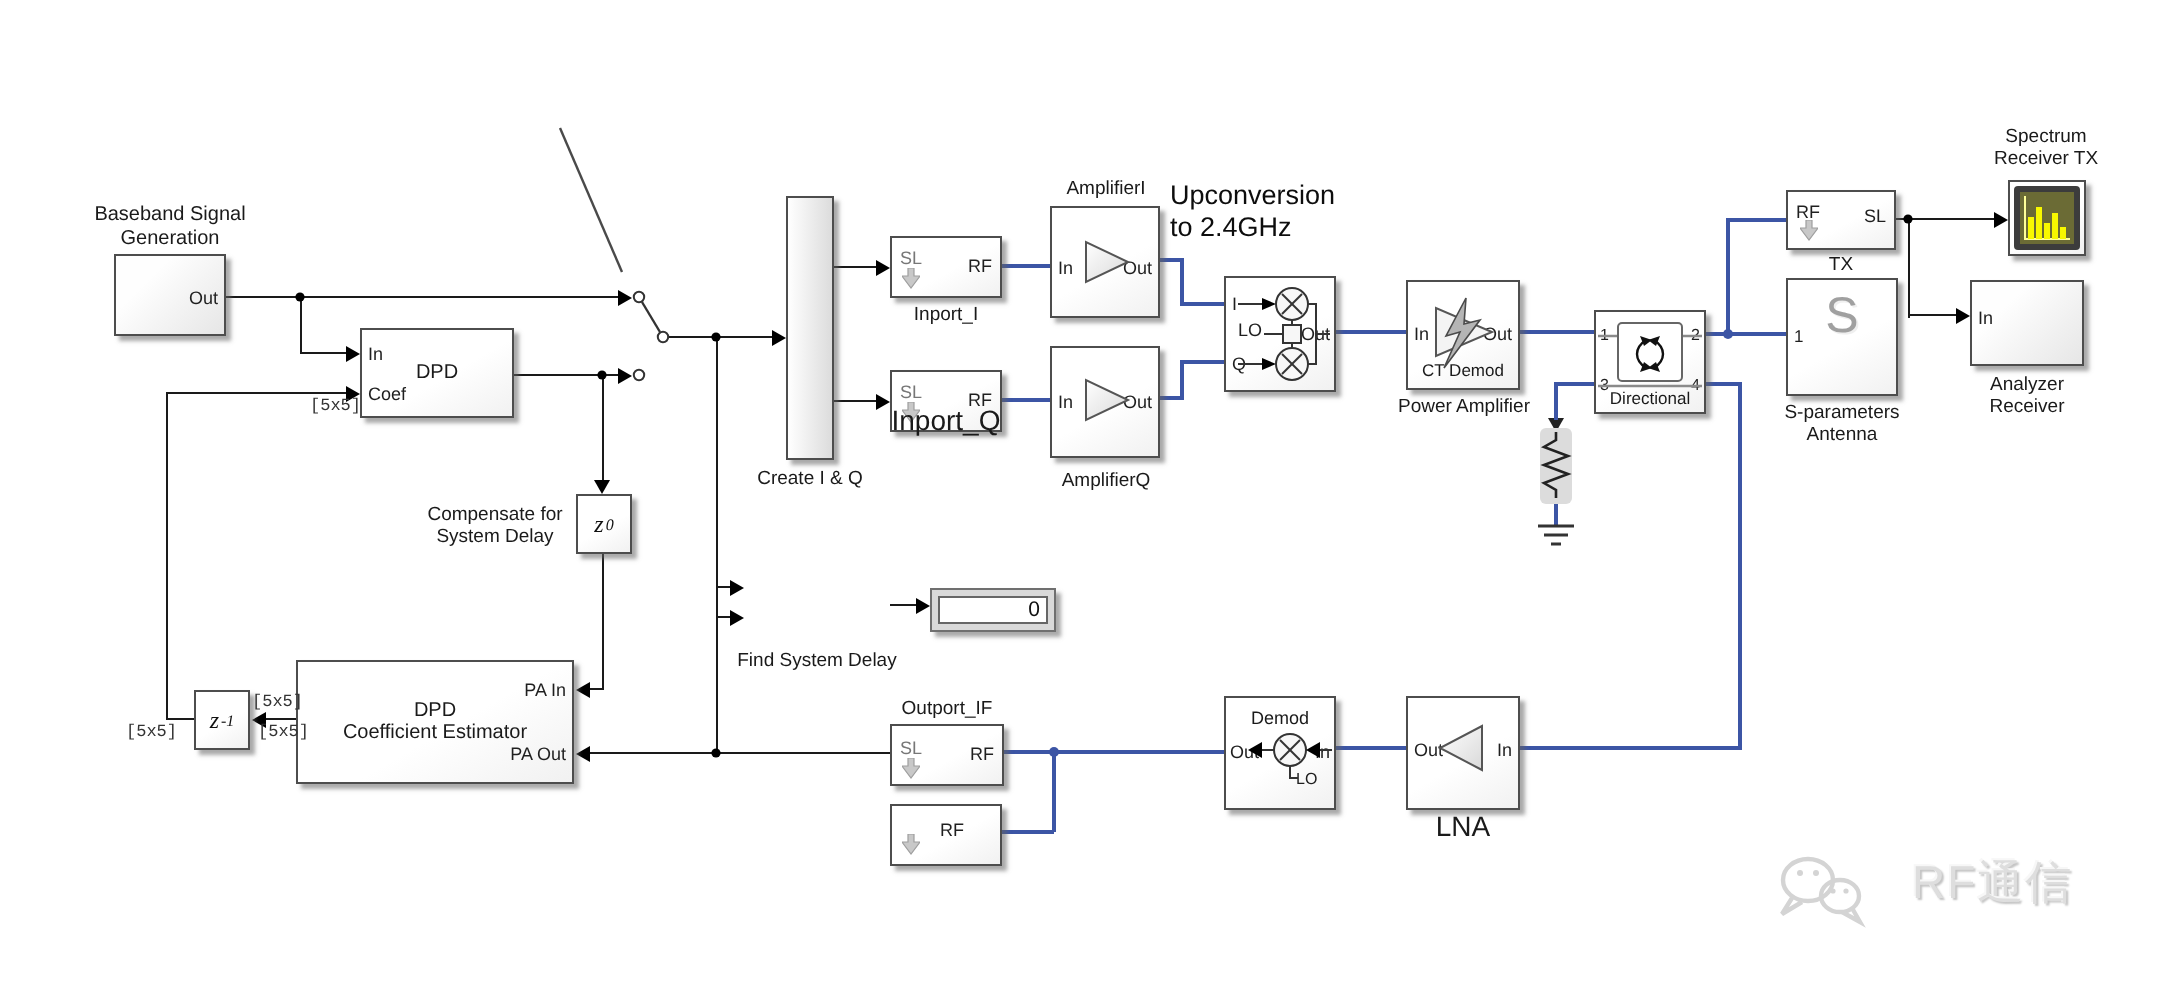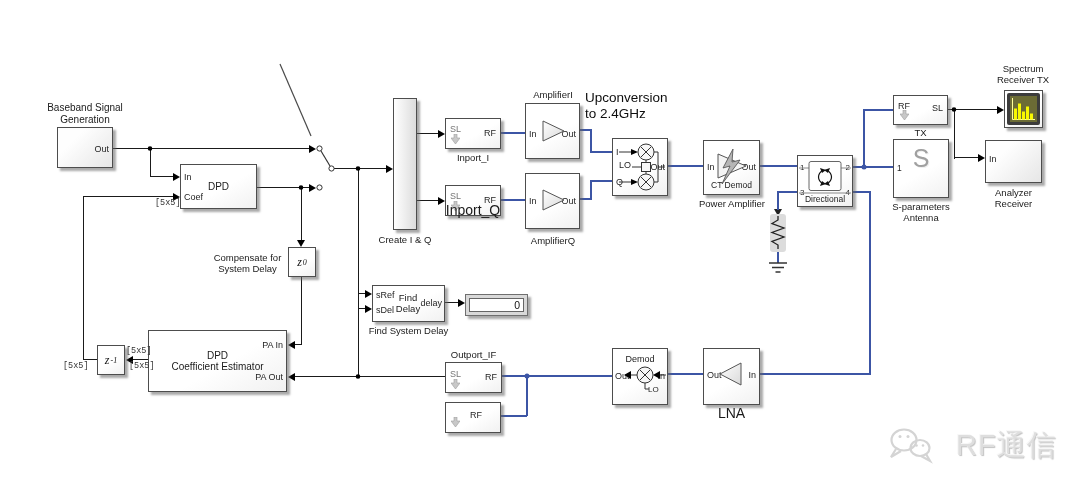--- a/index.html
+++ b/index.html
@@ -18,21 +18,21 @@
   .port{position:absolute;font-size:9px;line-height:9px;color:#1f1f1f;white-space:nowrap;}
   .dim{position:absolute;font-size:8.5px;line-height:9px;color:#333;white-space:nowrap;font-family:Liberation Mono, monospace;}
   .ztxt{width:100%;height:100%;display:flex;align-items:center;justify-content:center;
         font-family:"Liberation Serif",serif;font-style:italic;font-size:12px;}
   .ztxt sup{font-size:8px;margin-left:1px;}
   .big-note{position:absolute;font-size:13.5px;line-height:16px;color:#0d0d0d;white-space:nowrap;}
   .dnarrow{position:absolute;}
   .overlay{position:absolute;left:0;top:0;pointer-events:none;}
   .inner-disp{position:absolute;left:3px;top:3px;right:3px;bottom:3px;background:#fff;border:1px solid #666;
               font-size:10.5px;line-height:13px;text-align:right;padding-right:3px;box-sizing:border-box;}
-  .wm-text{position:absolute;font-size:29px;color:#dedede;letter-spacing:1px;white-space:nowrap;
+  .wm-text{position:absolute;font-size:23px;color:#dedede;letter-spacing:1px;white-space:nowrap;
            text-shadow:-1px -1px 0 #f7f7f7, 1px 1px 1px #c3c3c3;}
 </style>
 </head>
 <body>
 
 <div id="canvas">
 
   <div class="w" style="left:113px;top:148px;width:196px;height:1px"></div>
   <div class="w" style="left:150px;top:148px;width:1px;height:29px"></div>
   <div class="w" style="left:150px;top:176px;width:23px;height:1px"></div>
@@ -229,29 +229,20 @@
   <div class="blk" style="left:1004px;top:90px;width:39px;height:38px"></div>
 
   <div class="blk grad" style="left:985px;top:140px;width:57px;height:43px">
     <span class="port" style="left:3px;top:14px">In</span>
   </div>
   <div class="lbl" style="left:985px;top:187px;width:57px;line-height:11px;font-size:9.5px">
     <div>Analyzer</div>
       <div>Receiver</div>
   </div>
 
-  <div class="blk" style="left:372px;top:285px;width:73px;height:37px">
-    <span class="port" style="left:3px;top:5px">sRef</span>
-    <span class="port" style="left:3px;top:20px">sDel</span>
-    <span class="port" style="right:2px;top:13px">delay</span>
-    <div class="lbl" style="left:10px;top:6px;width:50px;font-size:9.5px;line-height:11px">
-      <div>Find</div>
-        <div>Delay</div>
-    </div>
-  </div>
   <div class="lbl" style="left:362px;top:325px;width:93px;font-size:9.5px">Find System Delay</div>
 
   <div class="blk" style="left:465px;top:294px;width:63px;height:22px;background:#d9d9d9;border-color:#6f6f6f">
     <div class="inner-disp">0</div>
   </div>
 
   <div class="lbl" style="left:440px;top:349px;width:67px;font-size:9.5px">Outport_IF</div>
   <div class="blk" style="left:445px;top:362px;width:57px;height:31px">
     <span class="port" style="left:4px;top:7px;color:#777">SL</span>
     <svg class="dnarrow" style="left:5px;top:16px" width="9" height="11">

